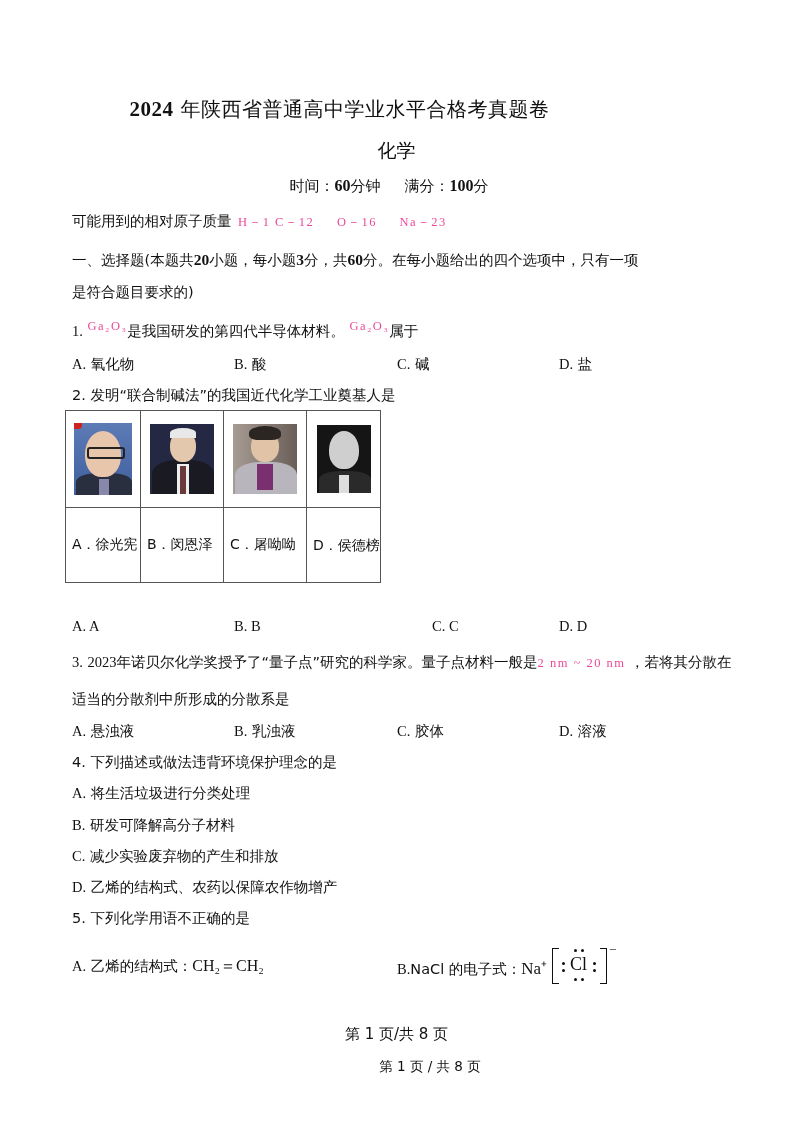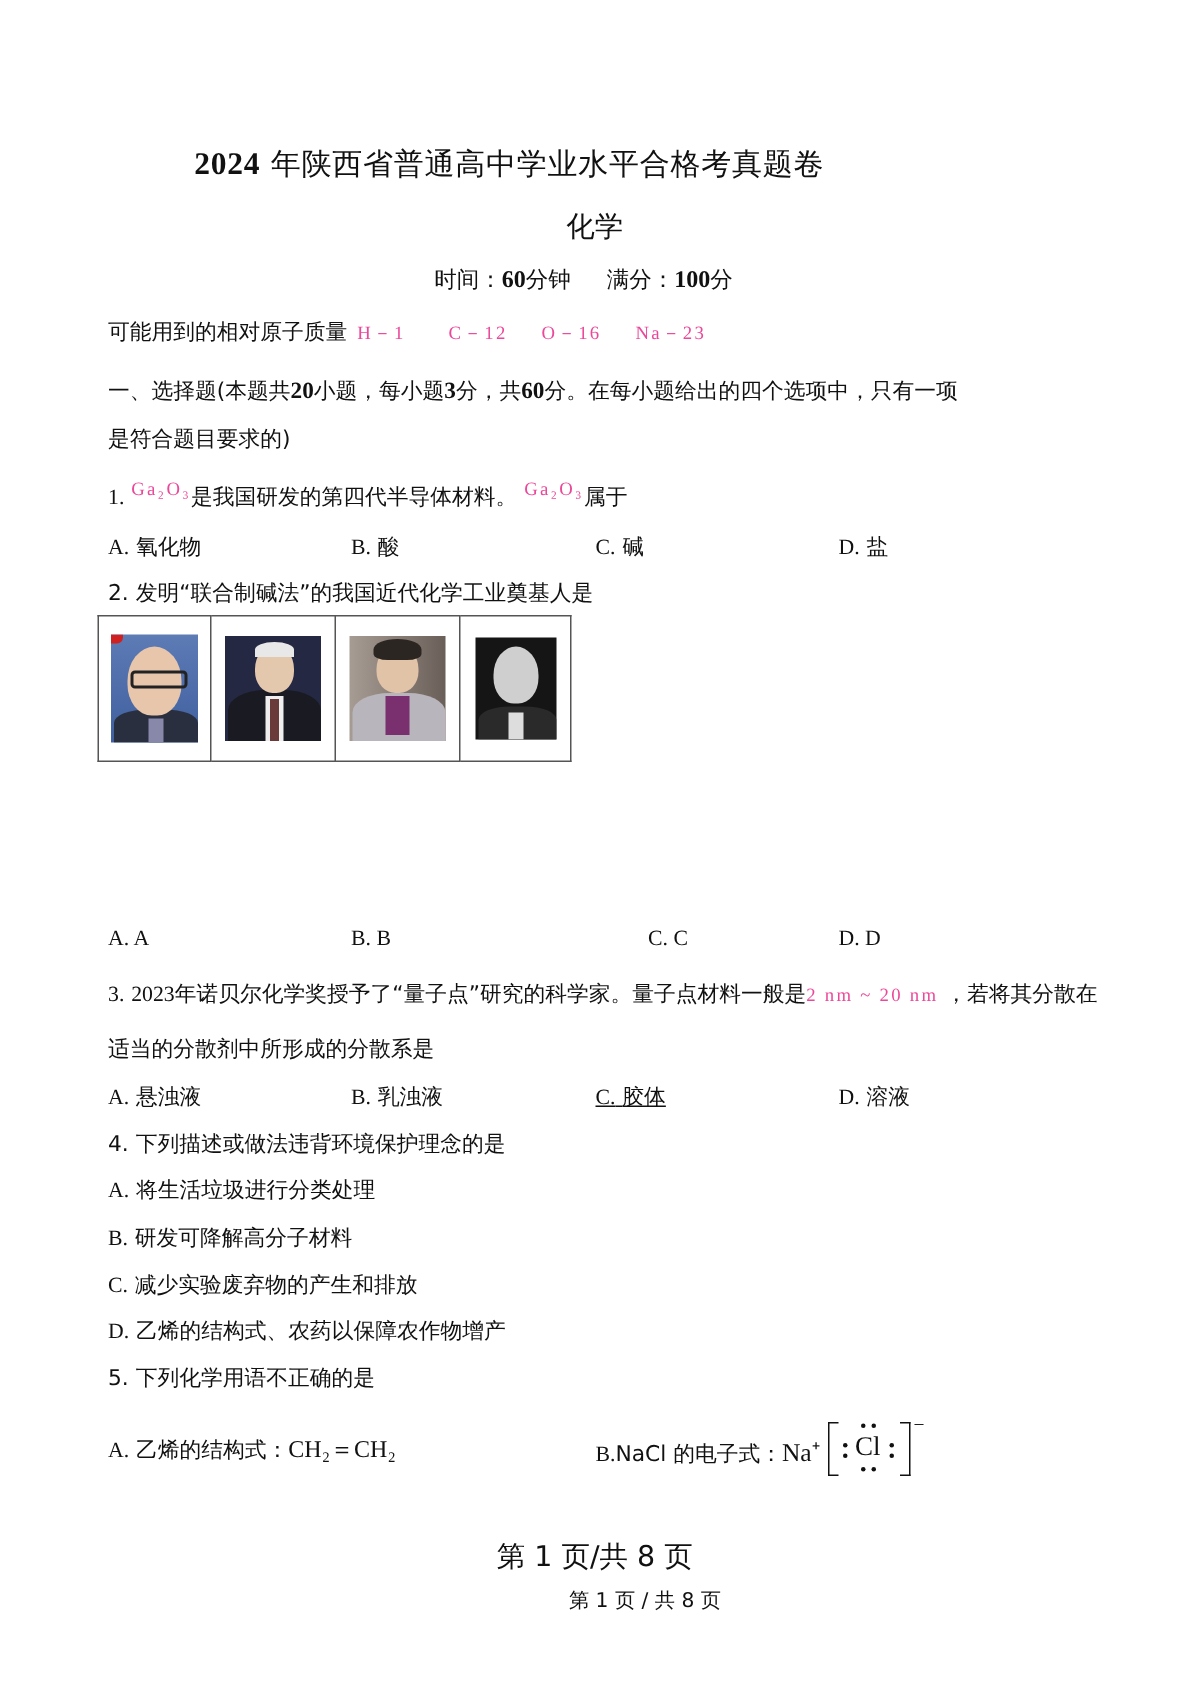--- a/index.html
+++ b/index.html
@@ -54,21 +54,21 @@
   .p3 { background: linear-gradient(90deg, #a79c94, #6a5e58); width: 64px; height: 70px; }
   .p3 .head { left: 18px; top: 6px; width: 28px; height: 32px; background: #e1c3a8; }
   .p3 .hair { position: absolute; left: 16px; top: 2px; width: 32px; height: 14px; background: #2c2622; border-radius: 50% 50% 30% 30%; }
   .p3 .body { left: 2px; width: 62px; height: 32px; background: #b9b5bc; }
   .p3 .scarf { position: absolute; left: 24px; bottom: 4px; width: 16px; height: 26px; background: #7a2f6e; }
   .p4 { background: #151515; width: 54px; height: 68px; }
   .p4 .head { left: 12px; top: 6px; width: 30px; height: 38px; background: #cfcfcf; }
   .p4 .body { left: 2px; width: 52px; height: 22px; background: #2a2a2a; }
   .p4 .shirt { position: absolute; left: 22px; bottom: 0; width: 10px; height: 18px; background: #ddd; }
 
-  .footer1 { left: 0; width: 793px; text-align: center; top: 1025px; font-size: 19px; }
+  .footer1 { left: 0; width: 793px; text-align: center; top: 1025px; font-size: 15px; }
   .footer2 { left: 0; width: 860px; text-align: center; top: 1058px; font-size: 13.5px; }
 
   .chem { font-family: "Liberation Serif", serif; font-size: 16px; }
   .lewis {
     position: absolute; left: 552px; top: 948px; width: 60px; height: 36px;
     font-family: "Liberation Serif", serif; font-size: 18px;
   }
   .lewis .bl { position: absolute; left: 0; top: 0; width: 6px; height: 34px; border: 1.5px solid #111; border-right: none; }
   .lewis .br { position: absolute; left: 48px; top: 0; width: 6px; height: 34px; border: 1.5px solid #111; border-left: none; }
   .lewis .cl { position: absolute; left: 18px; top: 6px; }
@@ -85,21 +85,21 @@
 <div class="abs subject">化学</div>
 <div class="abs meta">
   <span>时间：</span><b>60</b><span>分钟</span>
   &nbsp;&nbsp;&nbsp;
   <span>满分：</span><b>100</b><span>分</span>
 </div>
 
 <div class="abs line" style="top:212px;">
   <span>可能用到的相对原子质量</span>
   <span class="gray-formula" style="margin-left:2px;">H－1</span>
-  <span class="gray-formula" style="margin-left:24px;">C－12</span>
+  <span class="gray-formula" style="margin-left:0;">C－12</span>
   <span class="gray-formula" style="margin-left:18px;">O－16</span>
   <span class="gray-formula" style="margin-left:18px;">Na－23</span>
 </div>
 
 <div class="abs line sec" style="top:251px;">
   <span>一、选择题(本题共</span><b>20</b><span>小题，每小题</span><b>3</b><span>分，共</span><b>60</b><span>分。在每小题给出的四个选项中，只有一项</span>
 </div>
 <div class="abs line" style="top:283px;">是符合题目要求的)</div>
 
 <div class="abs line" style="top:322px;">
@@ -144,37 +144,43 @@
       </div>
     </td>
     <td style="width:73px;">
       <div class="photo p4">
         <div class="body"></div>
             <div class="shirt"></div>
             <div class="head"></div>
       </div>
     </td>
   </tr>
+  <tr class="names">
+    <td>A．徐光宪</td>
+    <td>B．闵恩泽</td>
+    <td>C．屠呦呦</td>
+    <td style="white-space:normal;line-height:30px;width:66px;">D．侯德榜</td>
+  </tr>
 </tbody>
   </table>
 
 <div class="abs opt serif" style="top:618px;left:72px;"><span>A.</span> <span>A</span></div>
 <div class="abs opt serif" style="top:618px;left:234px;"><span>B.</span> <span>B</span></div>
 <div class="abs opt serif" style="top:618px;left:397px;margin-left:35px;"><span>C.</span> <span>C</span></div>
 <div class="abs opt serif" style="top:618px;left:559px;"><span>D.</span> <span>D</span></div>
 
 <div class="abs line" style="top:653px;">
   <span class="serif">3.</span>
   <span class="serif">2023</span><span>年诺贝尔化学奖授予了“量子点”研究的科学家。量子点材料一般是</span><span class="gray-formula">2 nm ~ 20 nm</span>
   <span>，若将其分散在</span>
 </div>
 <div class="abs line" style="top:690px;">适当的分散剂中所形成的分散系是</div>
 <div class="abs opt" style="top:722px;left:72px;"><span class="k">A.</span> <span>悬浊液</span></div>
 <div class="abs opt" style="top:722px;left:234px;"><span class="k">B.</span> <span>乳浊液</span></div>
-<div class="abs opt" style="top:722px;left:397px;text-decoration:underline;"><span class="k">C.</span> <span>胶体</span></div>
+<div class="abs opt" style="top:722px;left:397px;"><span class="k">C.</span> <span>胶体</span></div>
 <div class="abs opt" style="top:722px;left:559px;"><span class="k">D.</span> <span>溶液</span></div>
 
 <div class="abs line" style="top:753px;">4. 下列描述或做法违背环境保护理念的是</div>
 <div class="abs opt" style="top:784px;left:72px;"><span class="k">A.</span> <span>将生活垃圾进行分类处理</span></div>
 <div class="abs opt" style="top:816px;left:72px;"><span class="k">B.</span> <span>研发可降解高分子材料</span></div>
 <div class="abs opt" style="top:847px;left:72px;"><span class="k">C.</span> <span>减少实验废弃物的产生和排放</span></div>
 <div class="abs opt" style="top:878px;left:72px;"><span class="k">D.</span> <span>乙烯的结构式、农药以保障农作物增产</span></div>
 
 <div class="abs line" style="top:909px;">5. 下列化学用语不正确的是</div>
 <div class="abs opt" style="top:956px;left:72px;">

